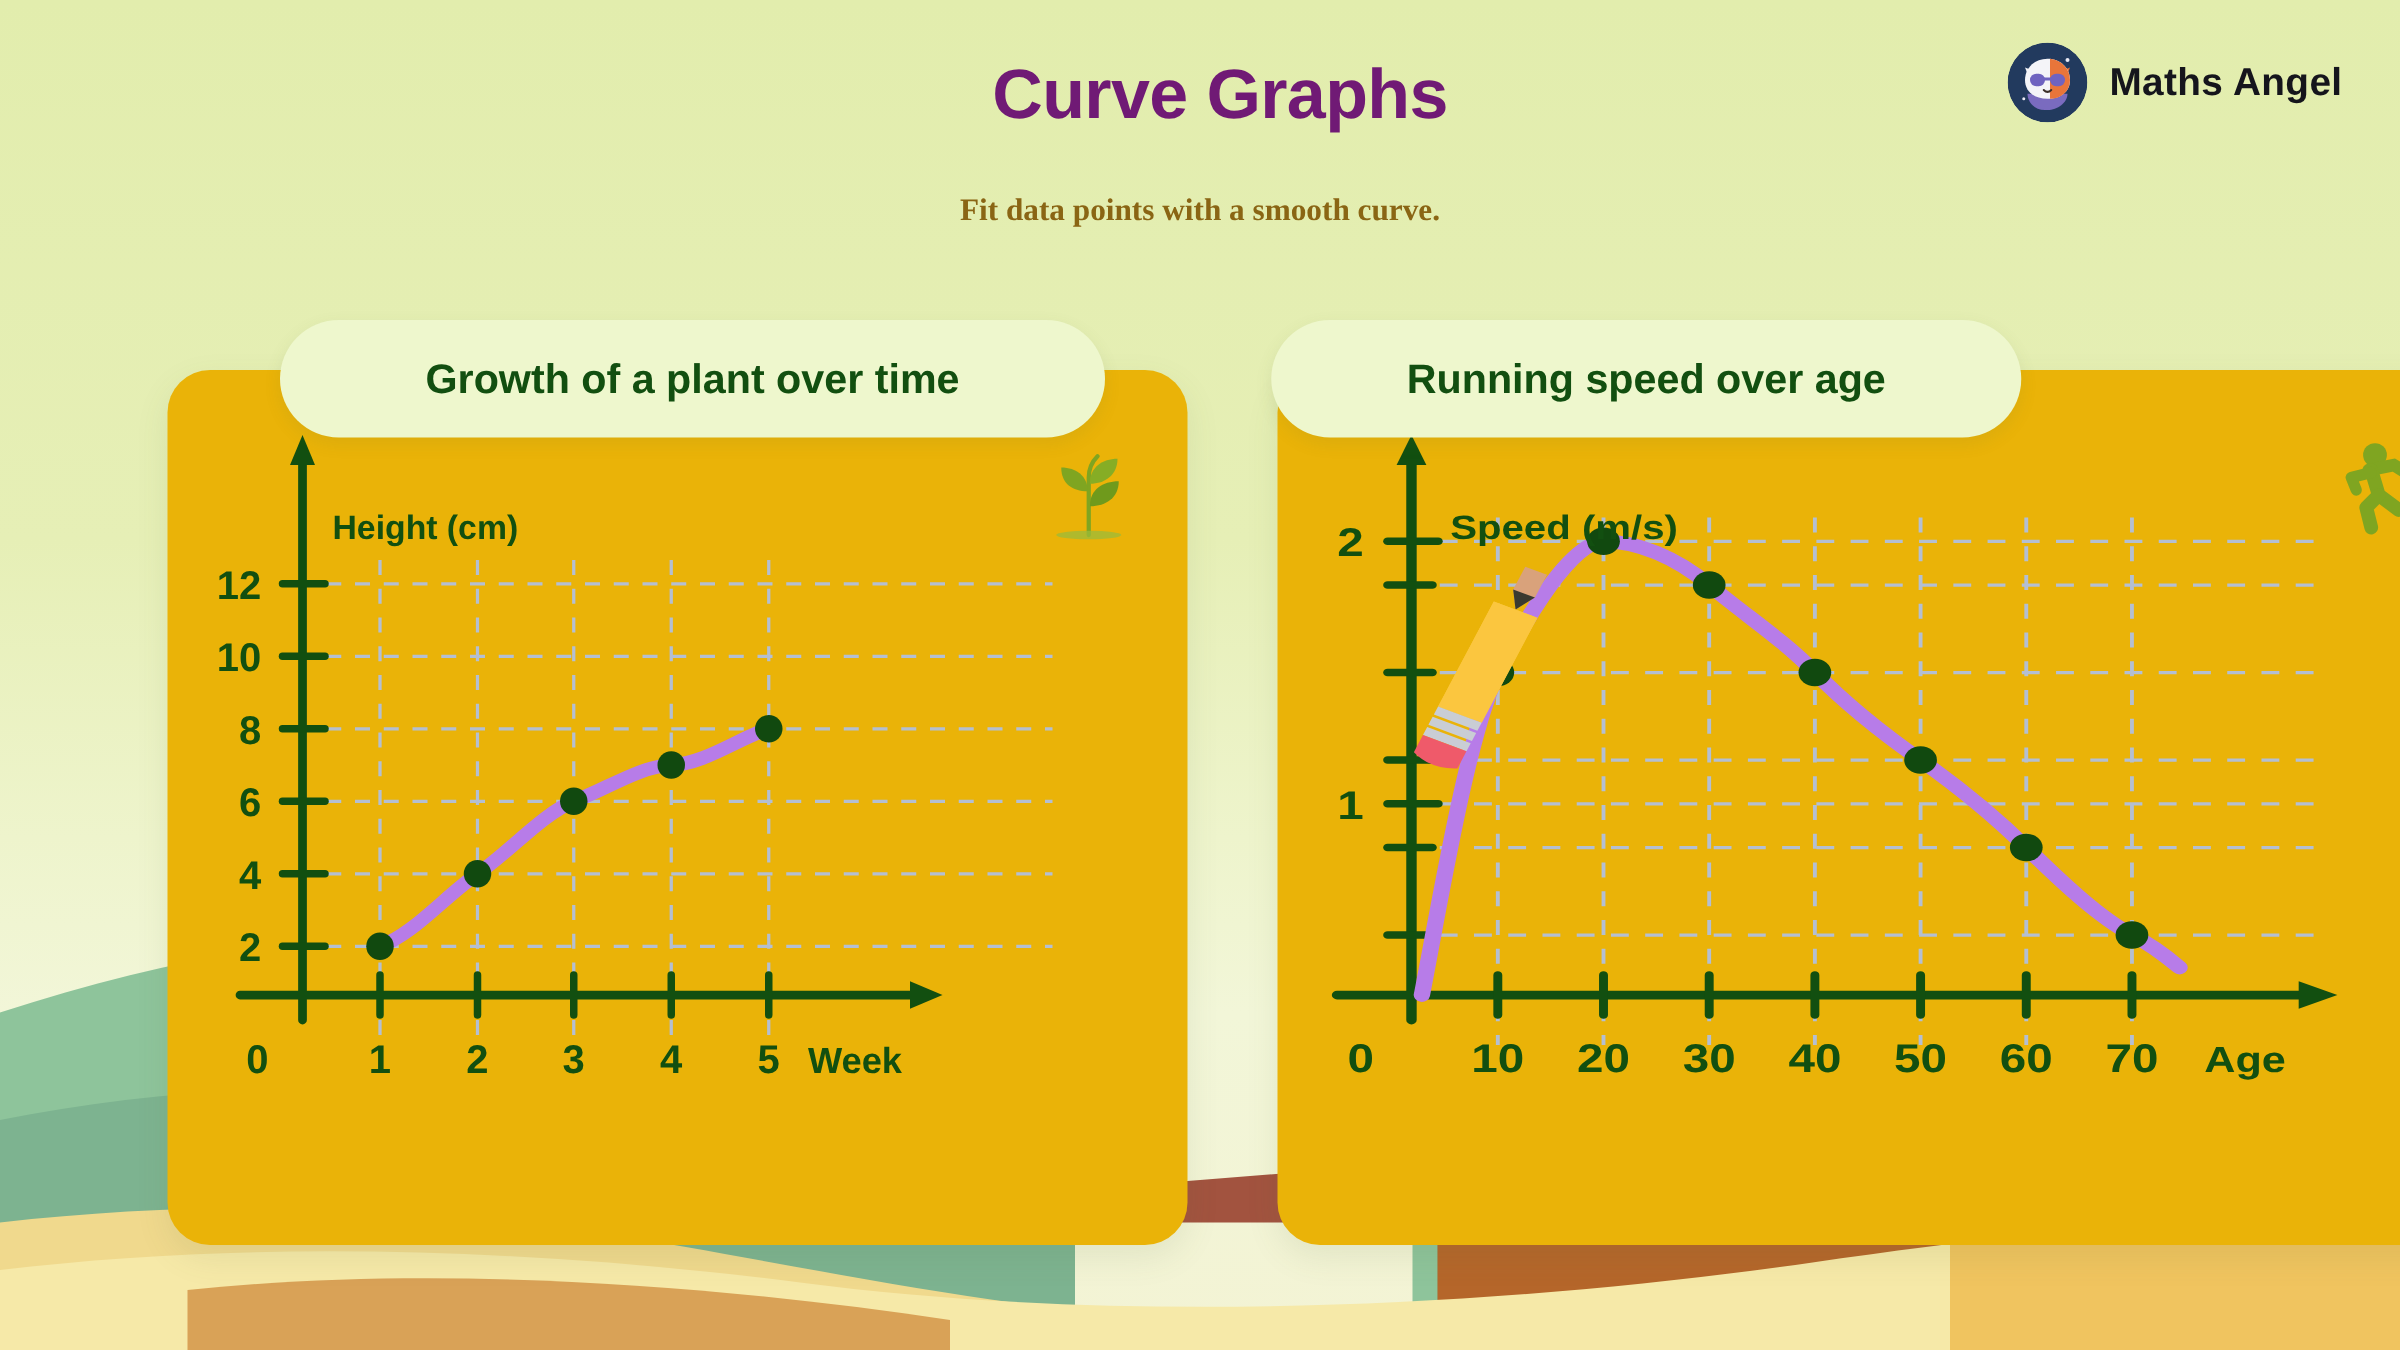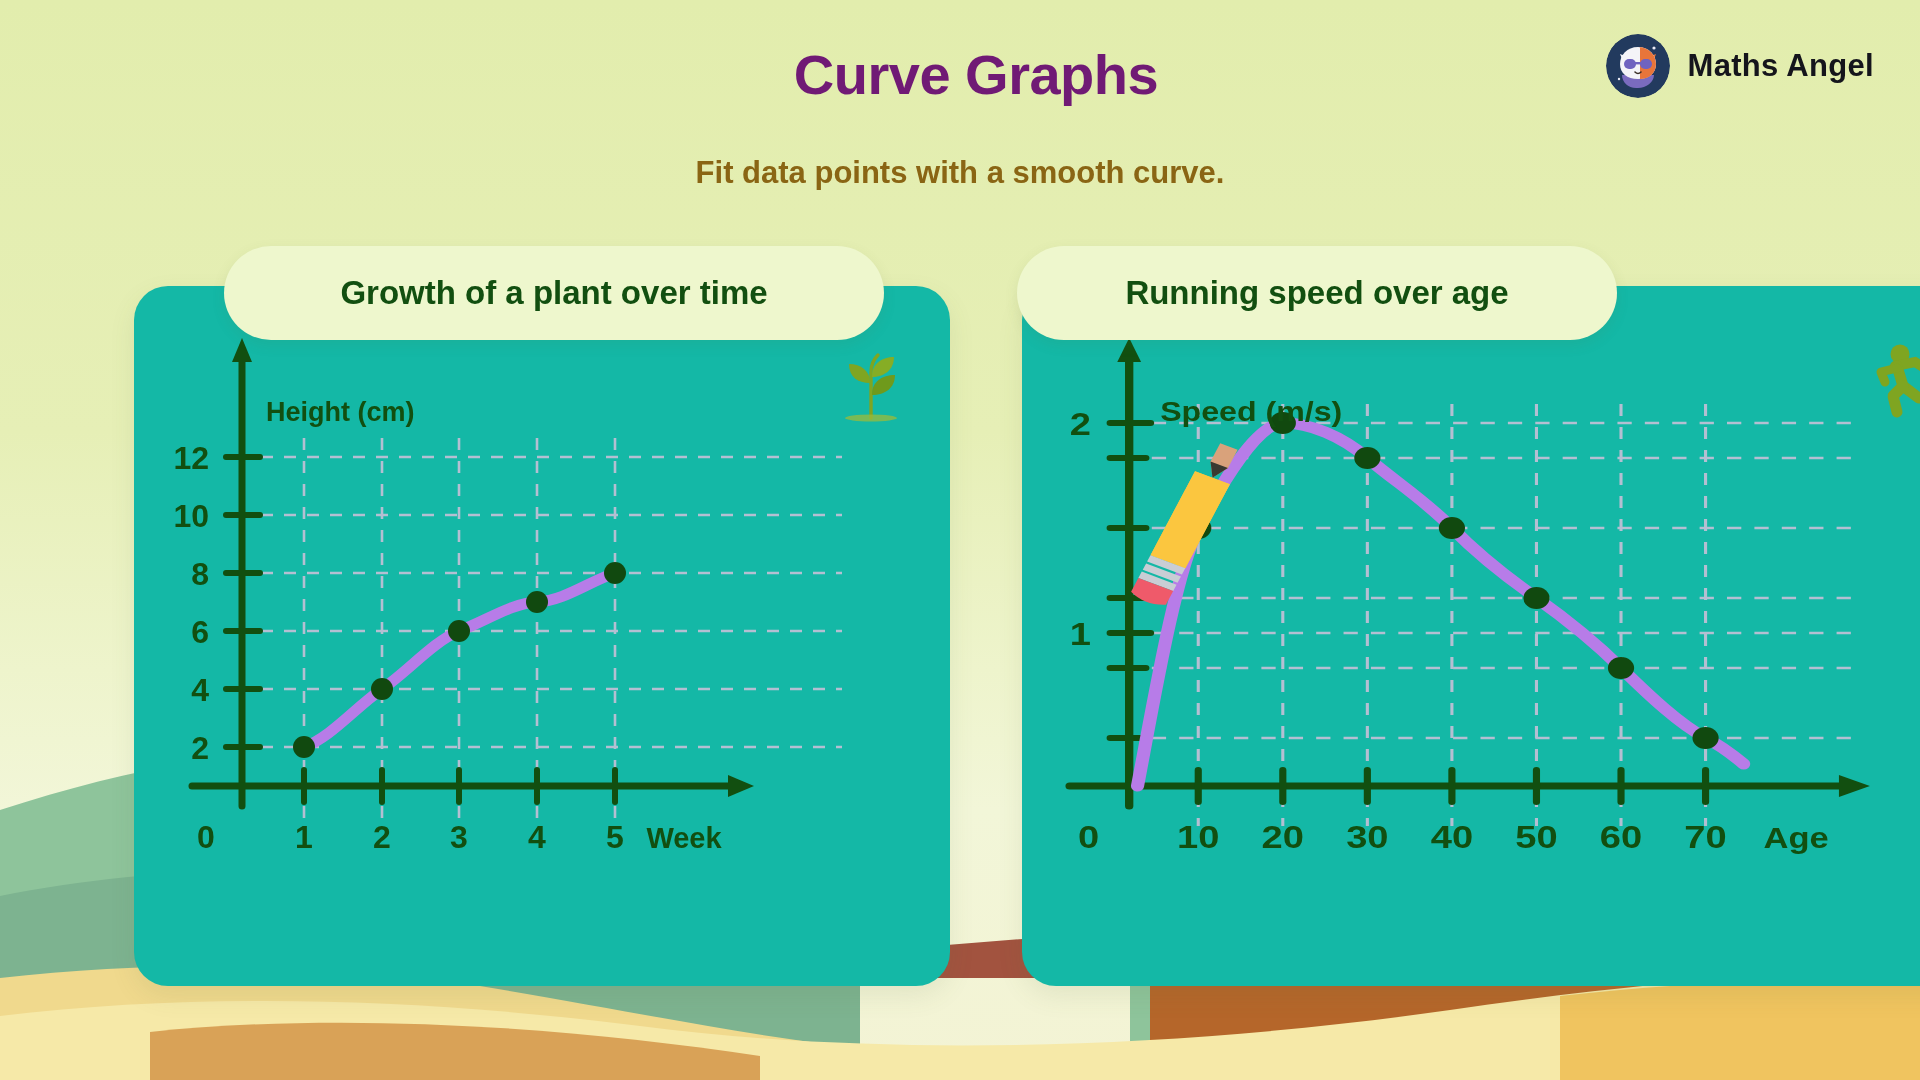--- a/index.html
+++ b/index.html
@@ -17,32 +17,32 @@
   }
   .bg-layer{ position:absolute; left:0; width:100%; }
   
   .header{ position:absolute; left:0; top:0; width:100%; height:210px; }
   .page-title{
     position:absolute; top:42px; width:100%; text-align:center;
     font-size:56px; font-weight:bold; color:#701a75; letter-spacing:-0.5px;margin-left:16px;
   }
   .page-subtitle{
     position:absolute; top:155px; width:100%; text-align:center;
-    font-size:31px; font-weight:bold; color:#8a6514;
+    font-size:25px; font-weight:bold; color:#8a6514;font-family:Liberation Serif, serif;
   }
   .brand{
     position:absolute; right:46px; top:34px;
     display:flex; align-items:center; gap:18px;
   }
   .brand-mark{ width:64px; height:64px; border-radius:50%; overflow:hidden; display:block; }
   .brand-name{ font-size:31px; font-weight:bold; color:#15151c; letter-spacing:0.3px; }
   
   .card{
-    position:absolute; top:286px; height:700px;
-    background:#14b8a6; border-radius:34px;
+    position:absolute; top:296px; height:700px;
+    background:#eab308; border-radius:34px;
     box-shadow:0 10px 26px rgba(90,110,60,0.10);
   }
   #card-left{ left:134px; width:816px; }
   #card-right{ left:1022px; width:967px; }
   .card-pill{
     position:absolute; top:-40px; height:94px;
     background:#eef7cd; border-radius:47px;
     display:flex; align-items:center; justify-content:center;
     box-shadow:0 5px 14px rgba(90,110,60,0.10);
     z-index:4;

